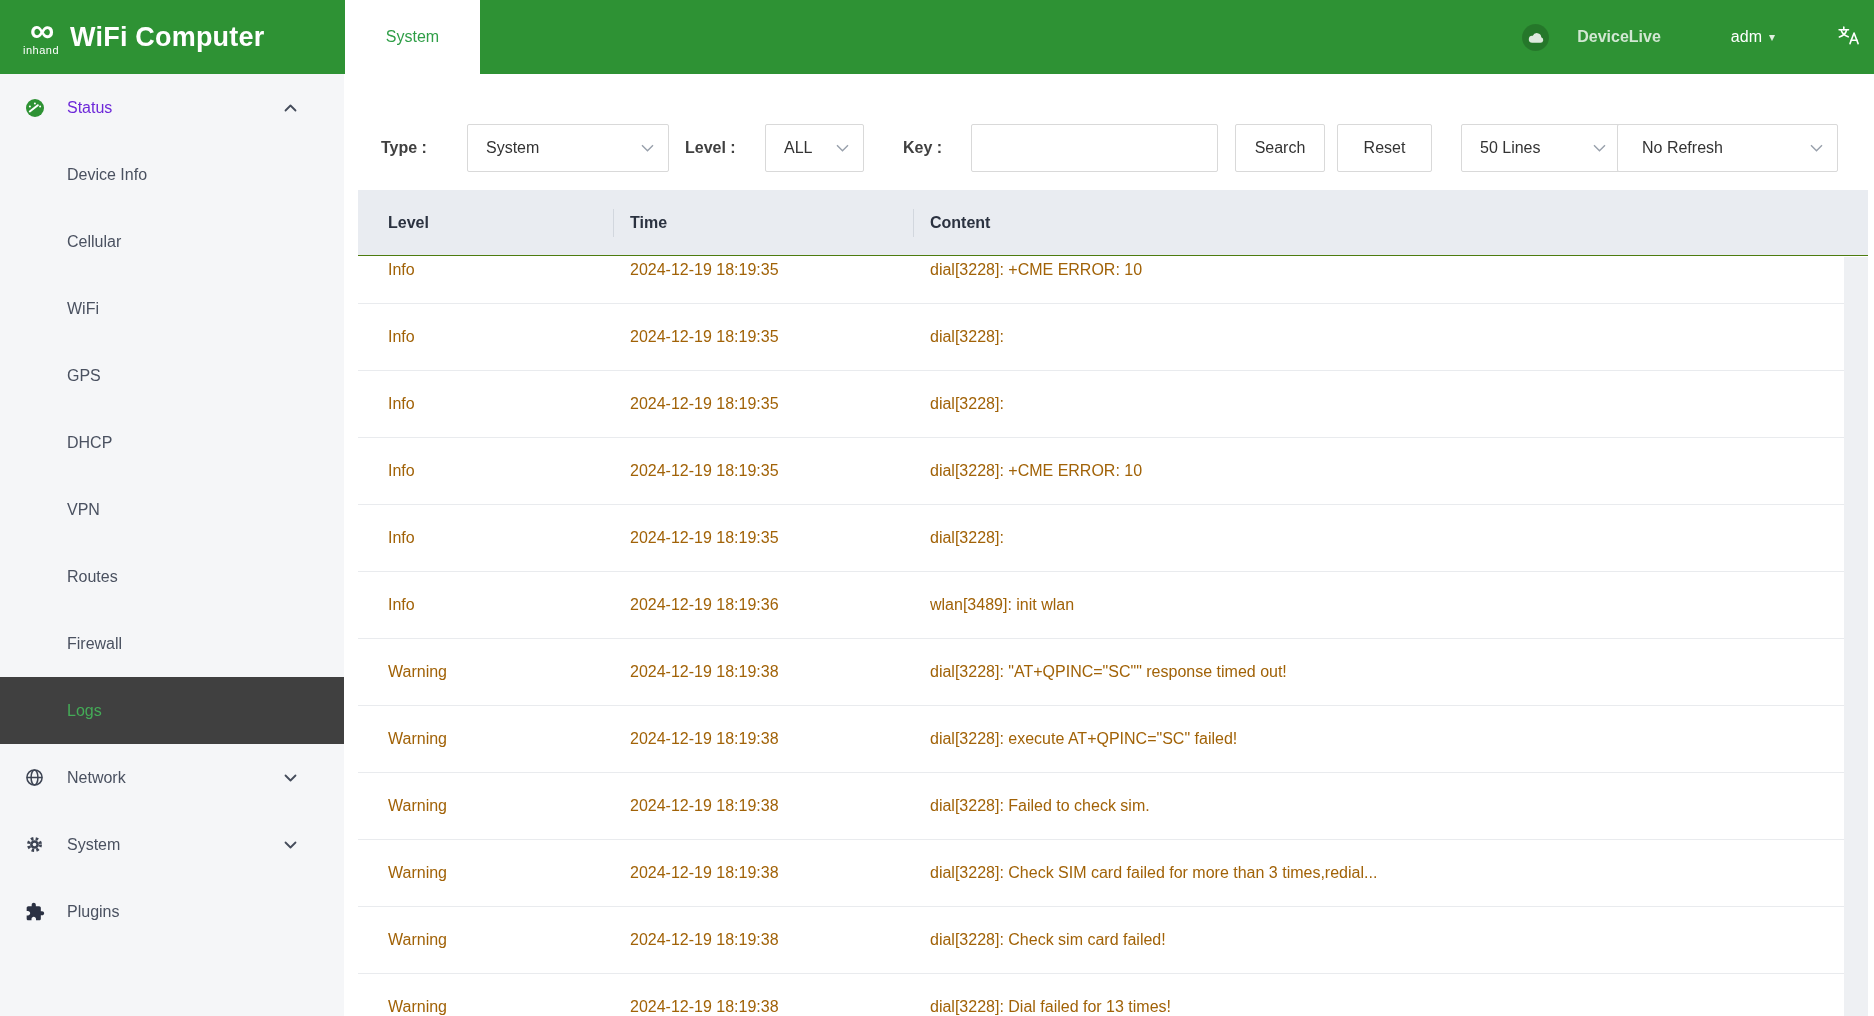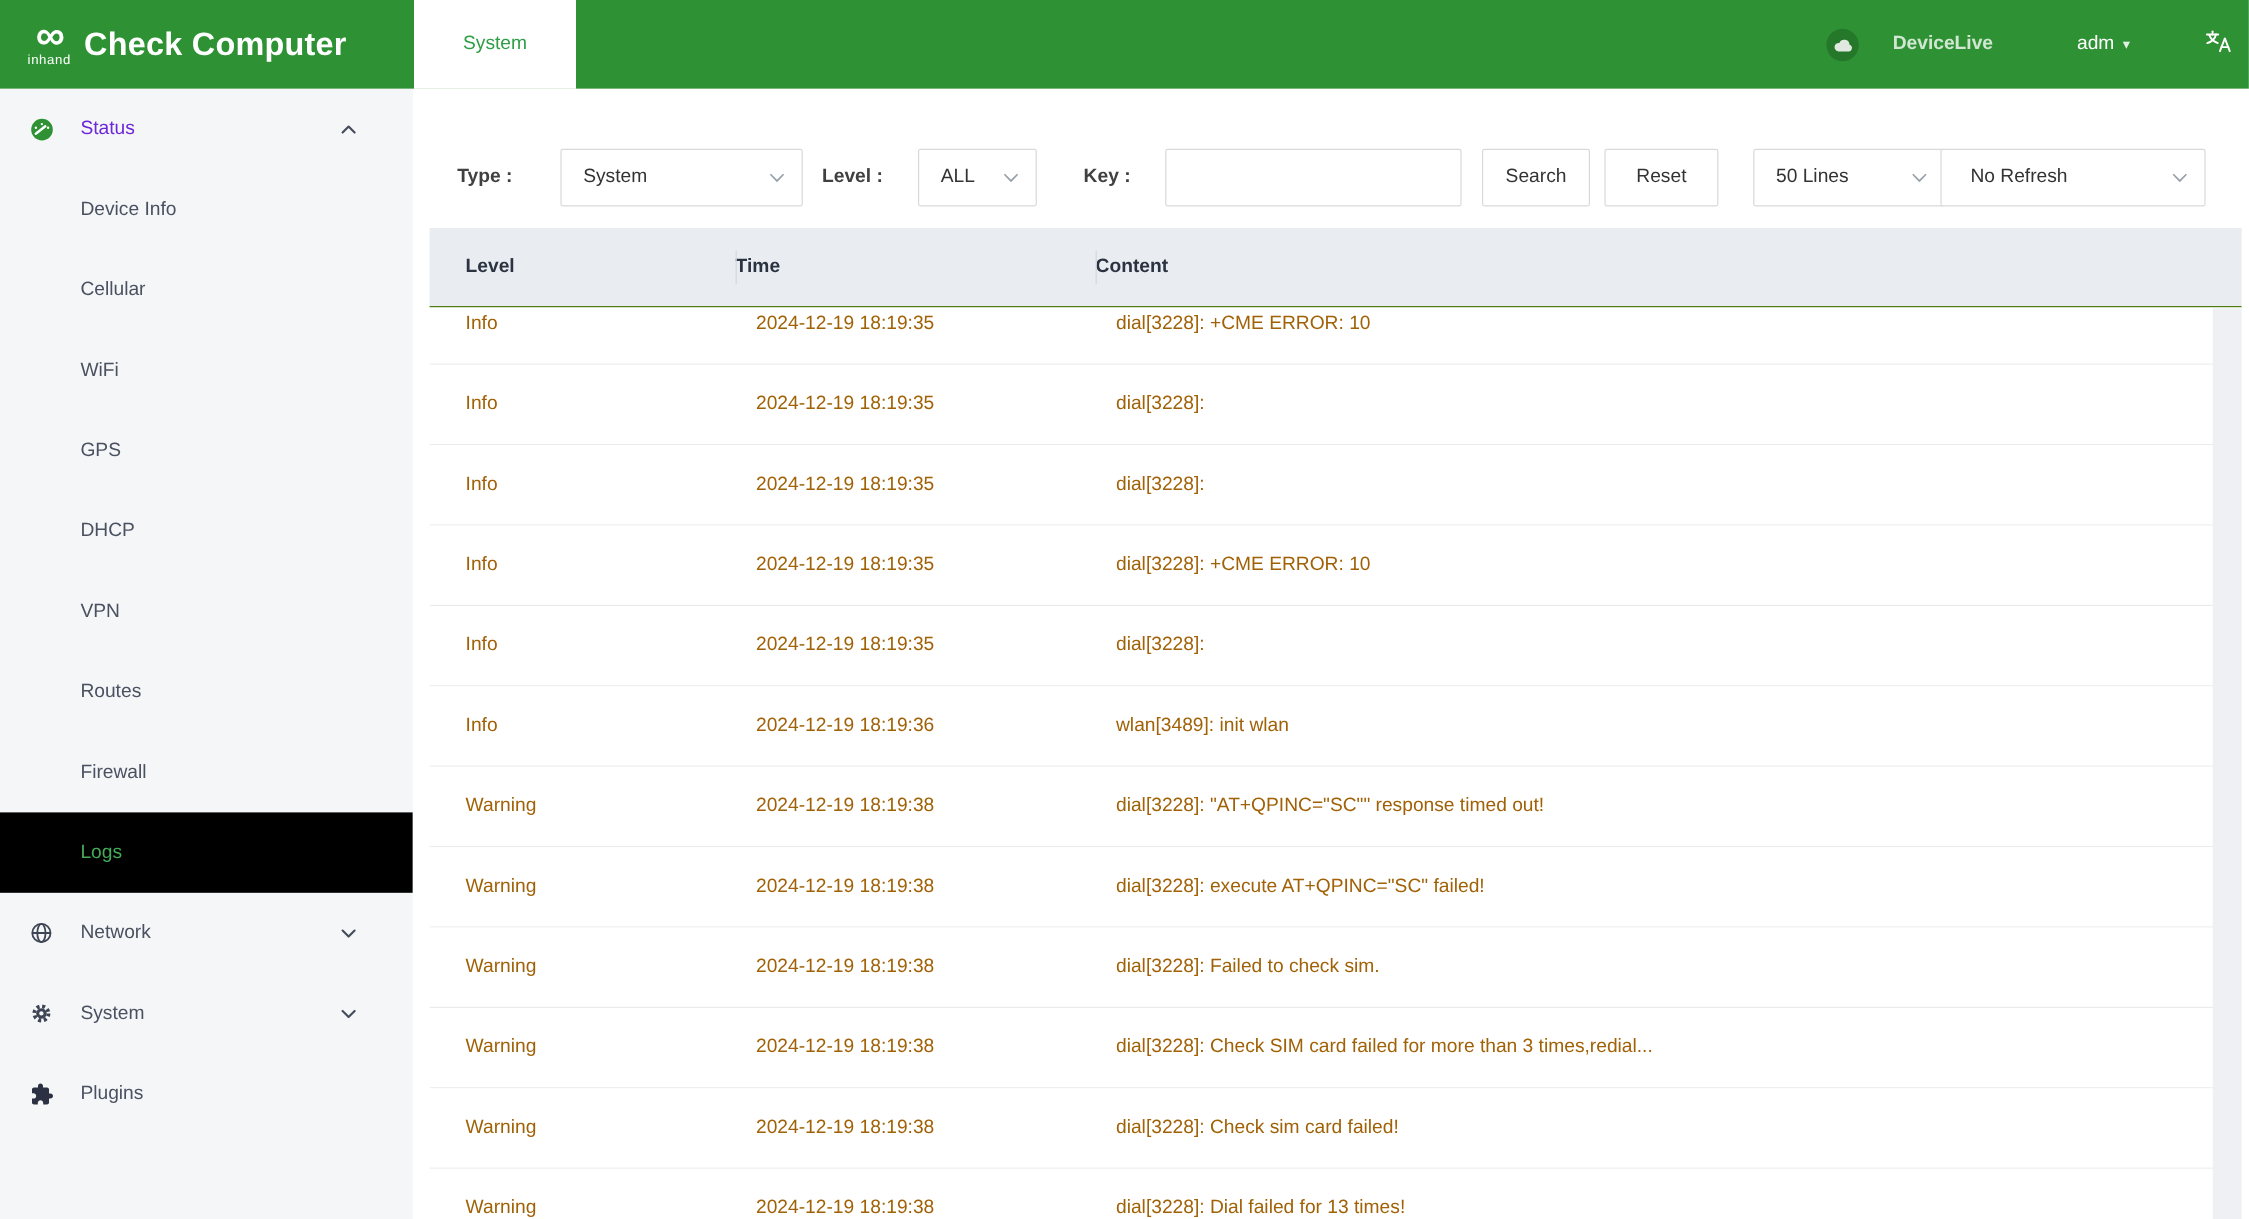--- a/index.html
+++ b/index.html
@@ -28,21 +28,21 @@
 
   
   .sidebar { position:absolute; left:0; top:74px; width:344px; height:942px; background:#f5f6f8; }
   .sb-item { position:relative; height:67px; display:flex; align-items:center; cursor:pointer;
              font-size:16px; color:#4a5160; }
   .sb-item .sb-icon { position:absolute; left:25px; top:50%; transform:translateY(-50%);
                       width:20px; height:20px; display:flex; align-items:center; }
   .sb-item .sb-label { position:absolute; left:67px; white-space:nowrap; }
   .sb-item .sb-caret { position:absolute; right:47px; top:50%; transform:translateY(-50%); display:flex; }
   .sb-item.section-active .sb-label { color:#6d28d9; }
-  .sb-item.child.selected { background:#000000; }
+  .sb-item.child.selected { background:#404040; }
   .sb-item.child.selected .sb-label { color:#44ab57; }
 
   
   .content { position:absolute; left:344px; top:74px; width:1530px; height:942px; background:#fff; }
 
   
   .toolbar { position:absolute; left:0; top:0; width:100%; height:116px; }
   .tb-label { position:absolute; top:50px; height:48px; line-height:48px; font-size:16px;
               color:#404040; font-weight:bold; white-space:nowrap; }
   .tb-box { position:absolute; top:50px; height:48px; background:#fff; border:1px solid #d9d9d9;
@@ -60,42 +60,42 @@
   #sel-lines  { left:1117px; width:160px; }
   #sel-refresh{ left:1273px; width:221px;padding-left:24px; }
 
   
   .log-table { position:absolute; left:14px; top:116px; width:1510px; height:826px; }
   .lt-head { position:relative; height:66px; background:#e9ecf1; border-bottom:1px solid #4d7c0f;
              display:grid; grid-template-columns:255px 300px 1fr; align-items:center; }
   .lt-head .hc { font-size:16px; font-weight:bold; color:#2b3240; position:relative; height:100%;
                  display:flex; align-items:center; }
   .lt-head .hc.c1 { padding-left:30px; }
-  .lt-head .hc.c2, .lt-head .hc.c3 { }
+  .lt-head .hc.c2, .lt-head .hc.c3 { padding-left:17px; }
   .lt-head .hc.c2::before, .lt-head .hc.c3::before {
       content:""; position:absolute; left:0; top:19px; width:1px; height:28px; background:#d2d7de; }
   .lt-body { position:absolute; left:0; top:67px; right:0; bottom:0; overflow:hidden; }
   .lt-rows { transform:translateY(-20px); width:calc(100% - 24px); }
   .lt-row { height:67px; display:grid; grid-template-columns:255px 300px 1fr; align-items:center;
             border-bottom:1px solid #e9ebee; font-size:16px; color:#a16207; background:#fff; }
   .lt-row .cell { white-space:nowrap; overflow:hidden; }
   .lt-row .c1 { padding-left:30px; }
   .lt-row .c2, .lt-row .c3 { padding-left:17px; }
   .scroll-track { position:absolute; right:0; top:67px; bottom:0; width:24px; background:#eef0f3; }
 </style>
 </head>
 <body>
 
 <div class="topbar">
   <div class="brand">
     <div class="logo-mark">
       <div class="logo-inf">∞</div>
       <div class="logo-sub">inhand</div>
     </div>
-    <div class="brand-title">Check Computer</div>
+    <div class="brand-title">WiFi Computer</div>
   </div>
   <div class="nav-tab">System</div>
   <div class="top-right">
     <div class="devicelive">
       <span class="cloud-circle">
         <svg width="16" height="13" viewBox="0 0 24 18">
             <path d="M18.5 17H6.3A5.3 5.3 0 1 1 7.2 6.45 6.6 6.6 0 0 1 19.9 8.6 4.3 4.3 0 0 1 18.5 17z" fill="#dfe9df"></path>
           </svg>
       </span>
       <span class="devicelive-label">DeviceLive</span>

